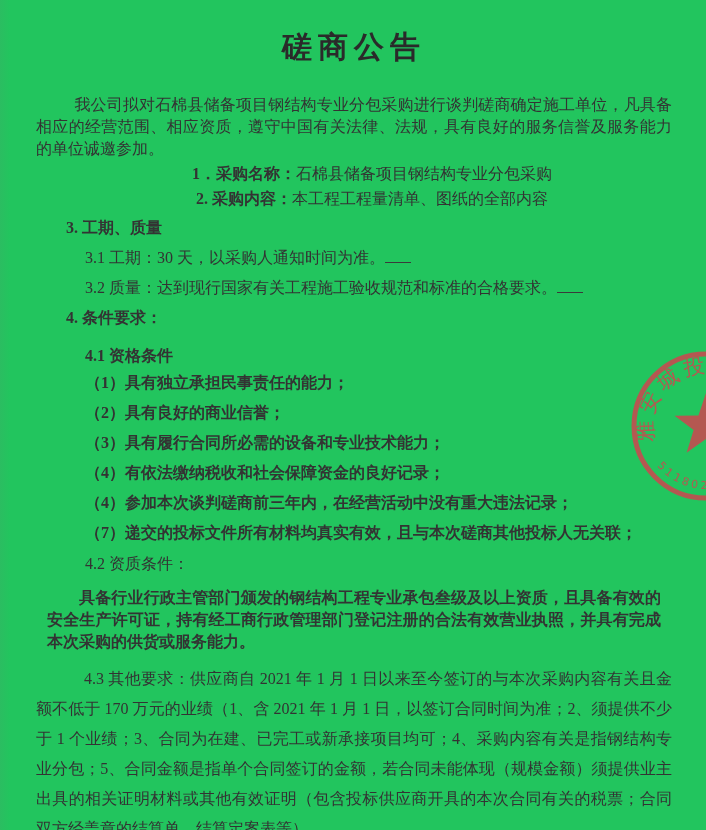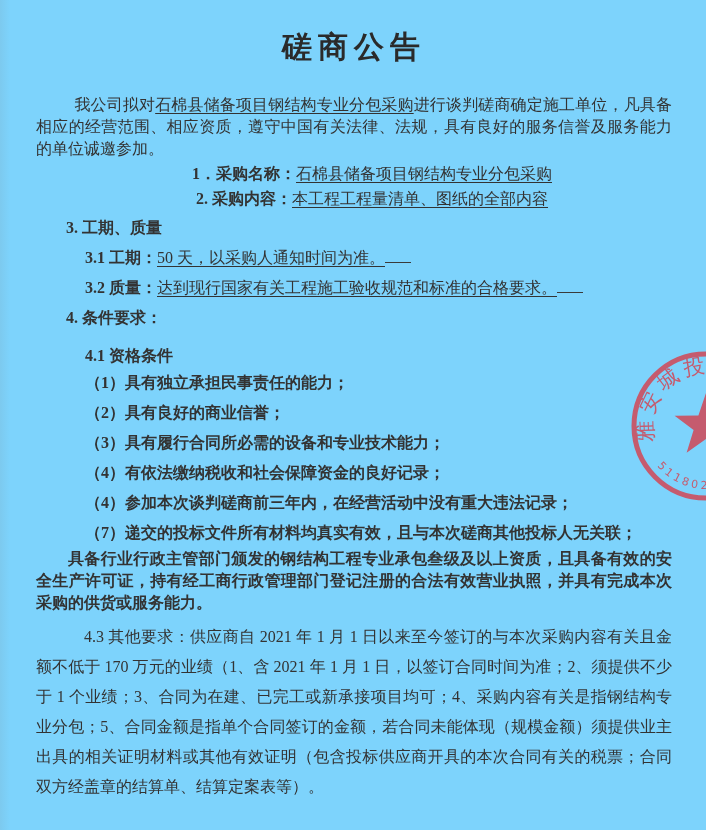--- a/index.html
+++ b/index.html
@@ -1,54 +1,54 @@
 <!DOCTYPE html>
 <html><head>
 <meta charset="utf-8">
 <style>
   html,body { margin:0; padding:0; }
   .page {
     position:relative;
     width:706px; height:830px;
-    background:#7dd3fc;
+    background:#22c55e;
     overflow:hidden;
     font-family:"Liberation Serif","DejaVu Serif",serif;
     color:#333;
   }
   
   .page::before {
     content:""; position:absolute; left:0; top:0; bottom:0; width:10px;
     background:linear-gradient(90deg, rgba(120,120,120,0.10), rgba(120,120,120,0));
     pointer-events:none;
   }
   .content { padding:14px 34px 0 36px; font-size:16px; }
 
   .doc-title {
     margin:12px 0 0; text-align:center;
     font-size:30px; line-height:42px; font-weight:bold;
     letter-spacing:6px; color:#2a2a2a;
   }
   .intro { margin:26px 0 0; line-height:22px; text-indent:2.4em; text-align:justify; }
 
-  .u { text-decoration:underline; text-underline-offset:3px; text-decoration-thickness:1px;margin-top:36px; }
+  .u { text-underline-offset:3px; text-decoration-thickness:1px;margin-top:36px; }
   .u-tail { display:inline-block; width:26px; border-bottom:1px solid #3a3a3a; height:14px; }
 
   .num-row { margin:2px 0 0 36px; line-height:23px;text-align:center; }
   .num-row .lbl { font-weight:bold; }
 
   .h-sec { margin:6px 0 0 30px; line-height:24px; font-weight:bold; }
   .sub-row { margin:6px 0 0 49px; line-height:24px; }
-  .sub-row .lbl { font-weight:bold; }
+  .sub-row .lbl { font-weight:normal; }
 
   .h-41 { margin:14px 0 0 49px; line-height:24px;font-weight:bold; }
   .q-item { margin:0 0 0 49px; line-height:30px;font-weight:bold; }
   .q-item:first-of-type { margin-top:4px; }
 
   .h-42 { margin:4px 0 0 49px; line-height:24px; }
-  .p-42 { margin:0; line-height:22px; text-indent:2em; font-weight:bold; text-align:justify; }
+  .p-42 { margin:11px; line-height:22px; text-indent:2em; font-weight:bold; text-align:justify; }
   .p-43 { margin:8px 0 0; line-height:30px; text-indent:3em; text-align:justify; }
 
   
   .stamp {
     position:absolute; right:0; top:346px;
     width:80px; height:164px; overflow:hidden;
     pointer-events:none;
   }
   .stamp svg { position:absolute; left:0; top:0; opacity:0.82; }
 </style>
@@ -60,34 +60,35 @@
 
     <h1 class="doc-title">磋商公告</h1>
 
     <p class="intro"><span>我公司拟对</span><span class="u">石棉县储备项目钢结构专业分包采购</span><span>进行谈判磋商确定施工单位，凡具备相应的经营范围、相应资质，遵守中国有关法律、法规，具有良好的服务信誉及服务能力的单位诚邀参加。</span></p>
 
     <div class="num-row"><span class="lbl">1．采购名称：</span><span class="u">石棉县储备项目钢结构专业分包采购</span></div>
     <div class="num-row"><span class="lbl">2. 采购内容：</span><span class="u">本工程工程量清单、图纸的全部内容</span></div>
 
     <div class="h-sec">3. 工期、质量</div>
 
-    <div class="sub-row"><span class="lbl">3.1 工期：</span><span class="u">50 天，以采购人通知时间为准。</span><span class="u-tail"></span></div>
+    <div class="sub-row"><span class="lbl">3.1 工期：</span><span class="u">30 天，以采购人通知时间为准。</span><span class="u-tail"></span></div>
     <div class="sub-row"><span class="lbl">3.2 质量：</span><span class="u">达到现行国家有关工程施工验收规范和标准的合格要求。</span><span class="u-tail"></span></div>
 
     <div class="h-sec">4. 条件要求：</div>
 
     <div class="h-41">4.1 资格条件</div>
 
     <div class="q-item">（1）具有独立承担民事责任的能力；</div>
     <div class="q-item">（2）具有良好的商业信誉；</div>
     <div class="q-item">（3）具有履行合同所必需的设备和专业技术能力；</div>
     <div class="q-item">（4）有依法缴纳税收和社会保障资金的良好记录；</div>
     <div class="q-item">（4）参加本次谈判磋商前三年内，在经营活动中没有重大违法记录；</div>
     <div class="q-item">（7）递交的投标文件所有材料均真实有效，且与本次磋商其他投标人无关联；</div>
 
+    <div class="h-42">4.2 资质条件：</div>
     <p class="p-42">具备行业行政主管部门颁发的钢结构工程专业承包叁级及以上资质，且具备有效的安全生产许可证，持有经工商行政管理部门登记注册的合法有效营业执照，并具有完成本次采购的供货或服务能力。</p>
 
     <p class="p-43">4.3 其他要求：供应商自 2021 年 1 月 1 日以来至今签订的与本次采购内容有关且金额不低于 170 万元的业绩（1、含 2021 年 1 月 1 日，以签订合同时间为准；2、须提供不少于 1 个业绩；3、合同为在建、已完工或新承接项目均可；4、采购内容有关是指钢结构专业分包；5、合同金额是指单个合同签订的金额，若合同未能体现（规模金额）须提供业主出具的相关证明材料或其他有效证明（包含投标供应商开具的本次合同有关的税票；合同双方经盖章的结算单、结算定案表等）。</p>
   </div>
 
   <div class="stamp">
     <svg width="160" height="160" viewBox="0 0 160 160" xmlns="http://www.w3.org/2000/svg">
       <defs>
         <path id="stamp-arc-top" d="M 29.3 98.5 A 54 54 0 0 1 128.9 57.2" fill="none"></path>
         <path id="stamp-arc-bottom" d="M 28.4 116.1 A 63 63 0 0 0 131.6 116.1" fill="none"></path>

